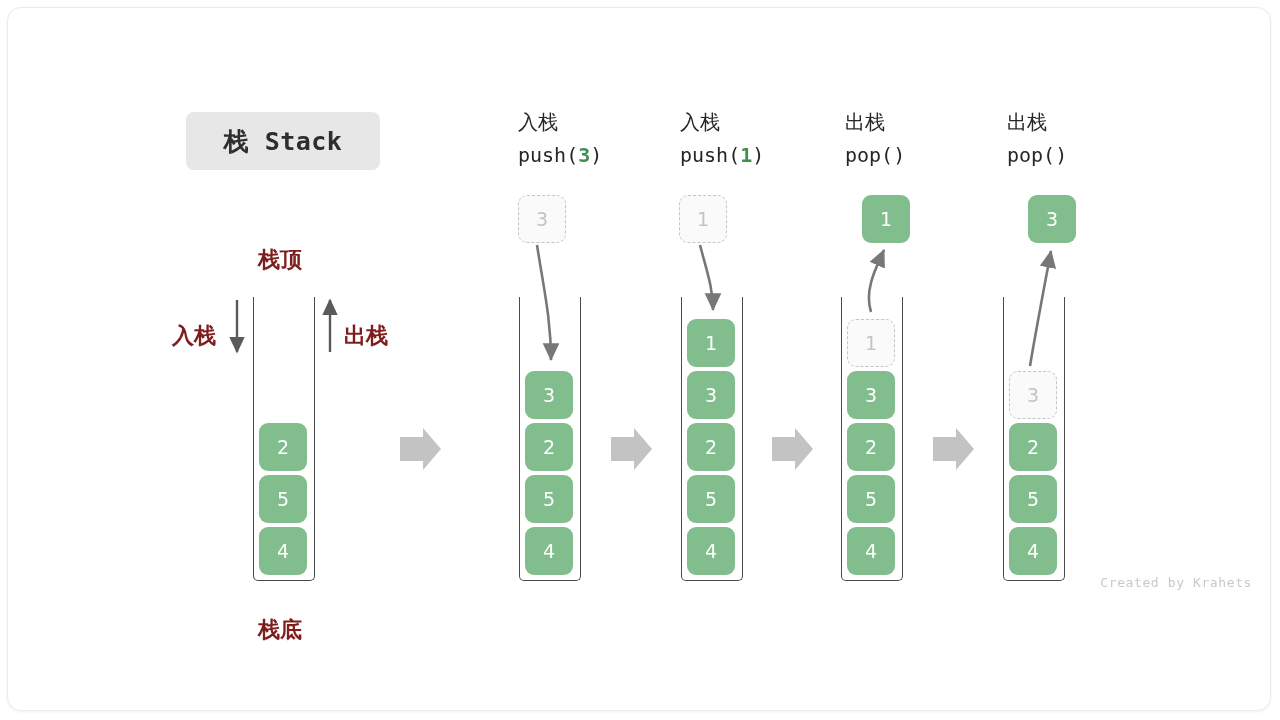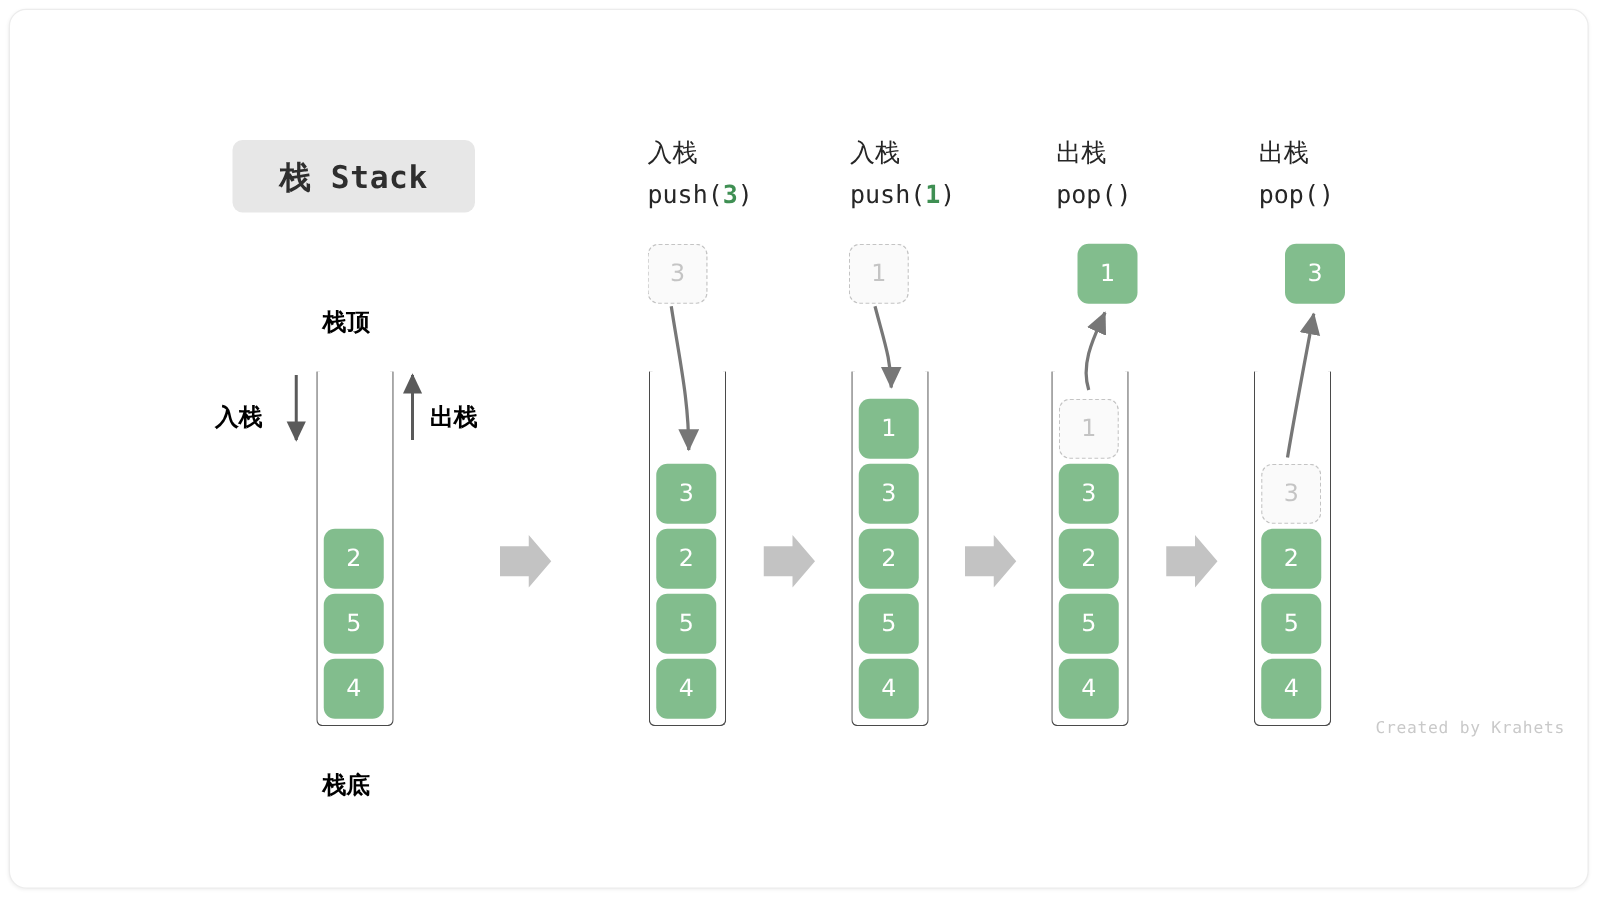--- a/index.html
+++ b/index.html
@@ -18,21 +18,21 @@
   
   .title-badge{
     position:absolute;left:186px;top:112px;width:194px;height:58px;
     background:#e7e7e7;border-radius:8px;
     display:flex;align-items:center;justify-content:center;
     font-family:"DejaVu Sans Mono","Liberation Mono",monospace;
     font-size:25px;font-weight:bold;color:#2e2e2e;letter-spacing:.5px;
   }
 
   
-  .lbl{position:absolute;color:#000000;font-weight:bold;font-size:19px;white-space:nowrap;}
+  .lbl{position:absolute;color:#7f1d1d;font-weight:bold;font-size:22px;white-space:nowrap;}
   .op-label{
     position:absolute;white-space:nowrap;color:#262626;
     font-family:"DejaVu Sans Mono","Liberation Mono",monospace;
     font-size:20px;line-height:33px;text-align:left;
   }
   .op-label .cn{font-family:"DejaVu Sans","Liberation Sans",sans-serif;font-size:20px;}
   .op-label .num{color:#3f8f53;font-weight:bold;}
 
   
   .stack{position:absolute;box-sizing:border-box;

